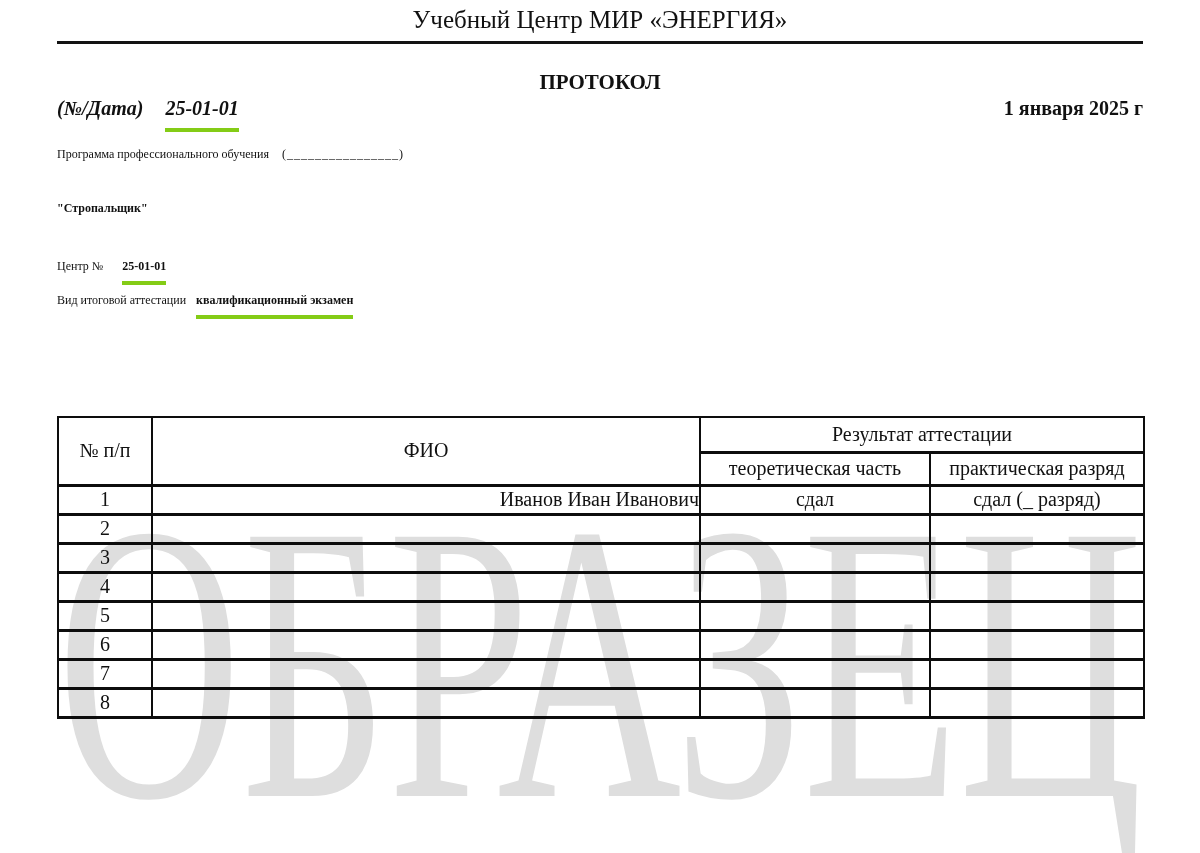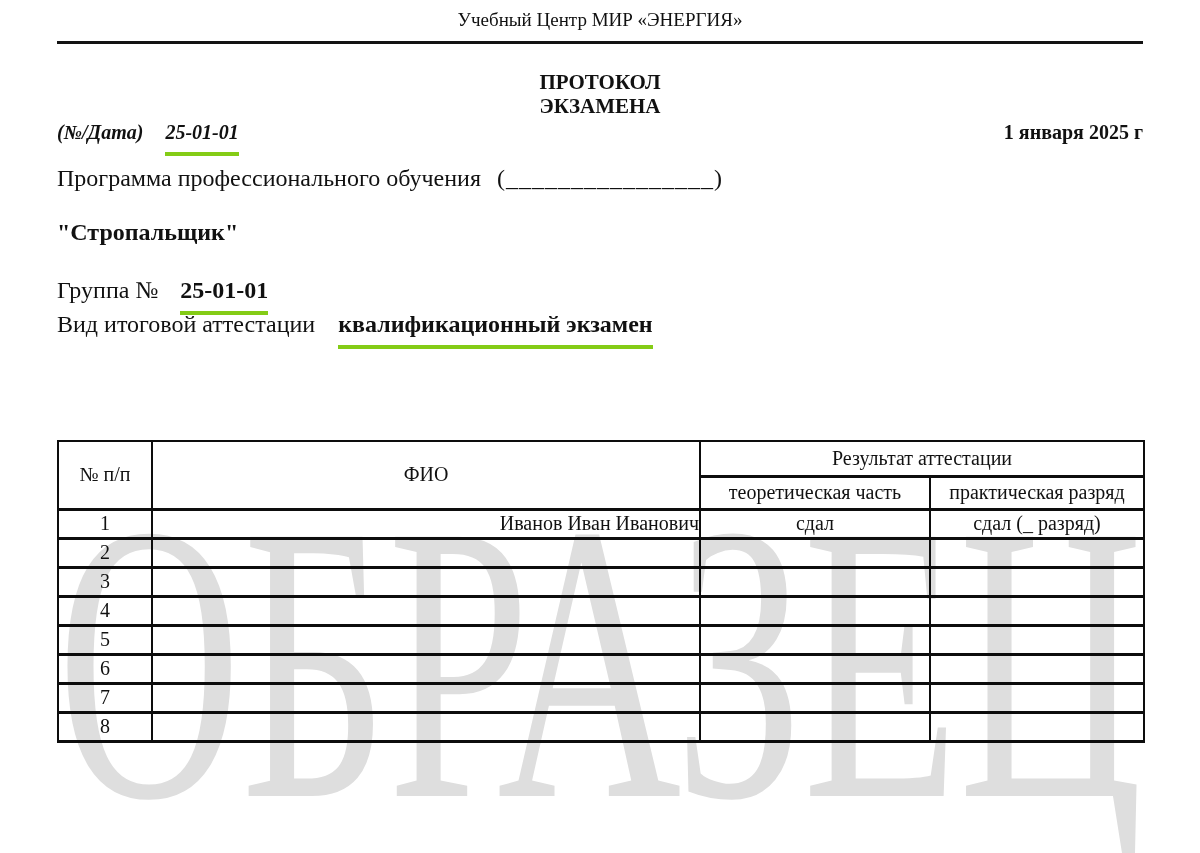--- a/index.html
+++ b/index.html
@@ -19,21 +19,21 @@
   .org-block { text-align: center; }
   .org-line1 {
     margin-top: 46px;
     font-size: 28px;
     line-height: 32px;
     letter-spacing: 0.5px;
     white-space: nowrap;
   }
   .org-line2 {
     margin-top: 6px;
-    font-size: 19px;
+    font-size: 25px;
     line-height: 28px;
     white-space: nowrap;
   }
   .header-rule {
     margin-top: 7px;
     border-top: 3px solid #131313;
     height: 0;
   }
   
   .title-block { text-align: center; margin-top: 26px; font-weight: bold; }
@@ -47,30 +47,30 @@
     font-size: 20px; line-height: 24px;
     font-weight: bold;
   }
   .meta-left { display: flex; align-items: baseline; font-style: italic; }
   .num-label { margin-right: 22px; }
   .u-bold {
     font-weight: bold;
     border-bottom: 4px solid #84cc16;
     padding-bottom: 8px;
   }
-  .form-line { font-size: 24px; line-height: 24px; margin-top: 10px; }
+  .form-line { font-size: 12px; line-height: 24px; margin-top: 10px; }
   .program-line { margin-top: 10px; }
   .program-blank { margin-left: 10px; letter-spacing: 1px; }
   .profession-line { margin-top: 30px; font-weight: bold; }
   .group-line { margin-top: 34px; }
   .group-line .u-bold { margin-left: 16px; }
   .volume-line { margin-top: 10px; }
   .volume-blank { font-weight: bold; margin: 0 4px; }
   .attest-line { margin-top: 10px; }
-  .attest-line .u-bold { margin-left: 17px; }
+  .attest-line .u-bold { margin-left: 7px; }
   
   .watermark {
     position: absolute;
     left: 57px; top: 472px;
     width: 1086px; height: 420px;
     z-index: 0;
     pointer-events: none;
   }
   
   .table-wrap { position: relative; z-index: 1; margin-top: 104px; }
@@ -105,40 +105,39 @@
 
 <div class="page">
 
   <div class="org-block">
     <div class="org-line2">Учебный Центр МИР «ЭНЕРГИЯ»</div>
   </div>
   <div class="header-rule"></div>
 
   <div class="title-block">
     <div class="title-line">ПРОТОКОЛ</div>
-    <div class="title-line">ЭКЗАМЕНА</div>
   </div>
 
   <div class="meta-row">
     <div class="meta-left">
       <span class="num-label">(№/Дата)</span>
       <span class="u-bold">25-01-01</span>
     </div>
     <div>1 января 2025 г</div>
   </div>
 
   <div class="form-line program-line">
     <span>Программа профессионального обучения</span>
     <span class="program-blank">(________________)</span>
   </div>
 
   <div class="form-line profession-line">"Стропальщик"</div>
 
   <div class="form-line group-line">
-    <span>Группа №</span>
+    <span>Центр №</span>
     <span class="u-bold">25-01-01</span>
   </div>
 
 
   <div class="form-line attest-line">
     <span>Вид итоговой аттестации</span>
     <span class="u-bold">квалификационный экзамен</span>
   </div>
 
   <svg class="watermark" viewBox="0 0 1086 420" width="1086" height="420" aria-hidden="true">

